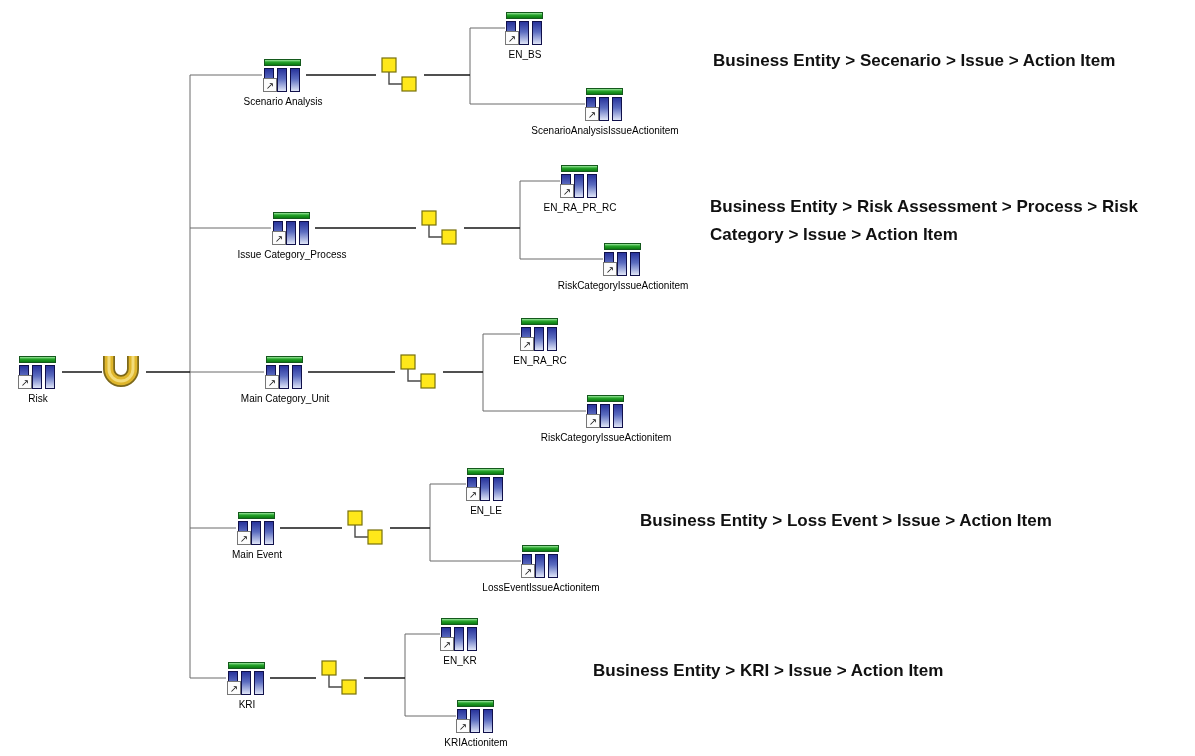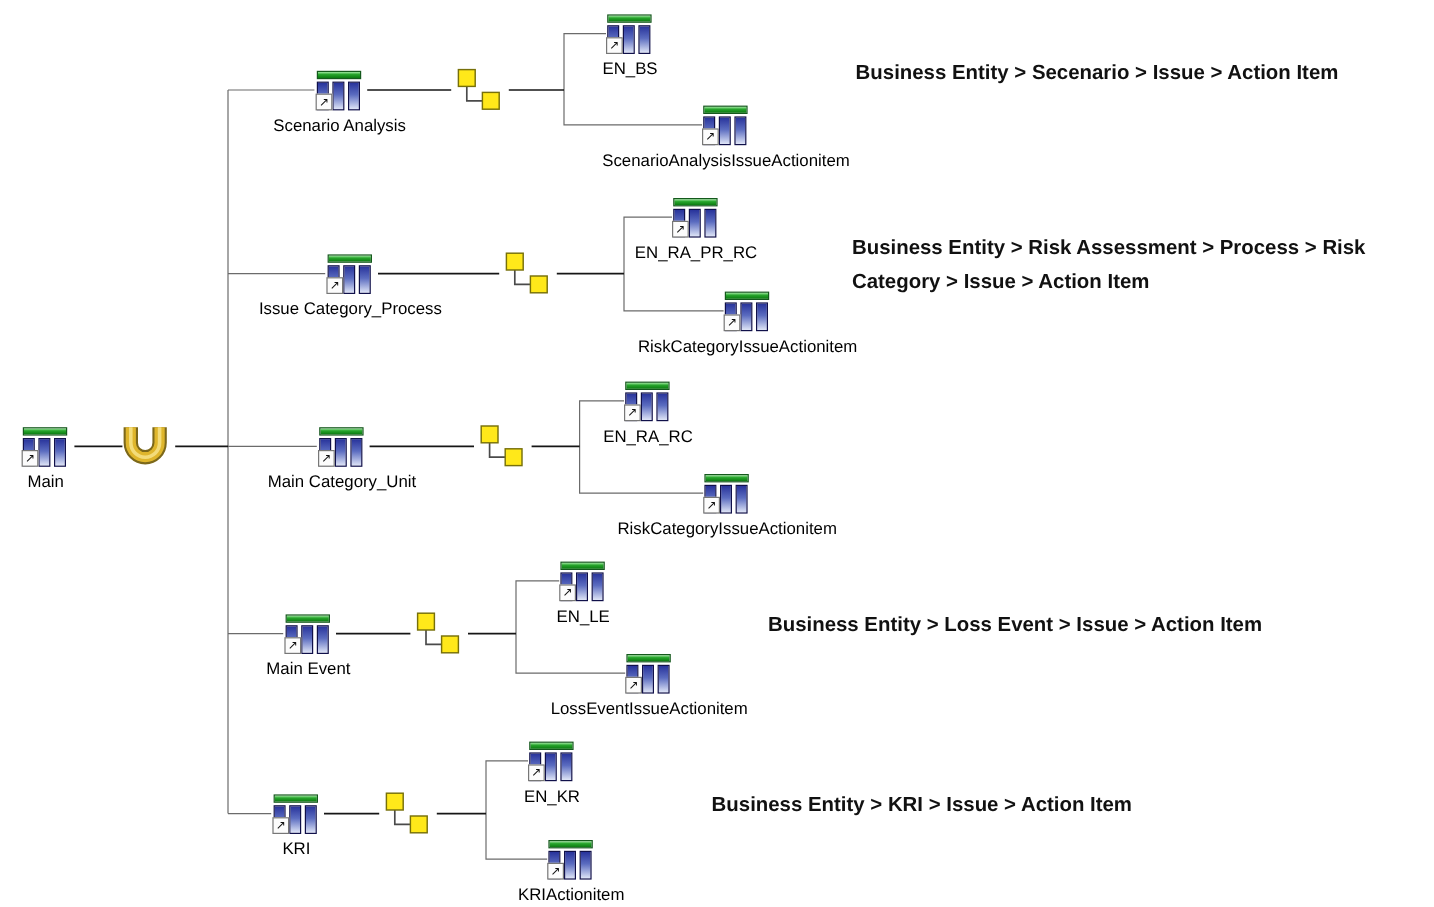--- a/index.html
+++ b/index.html
@@ -27,21 +27,21 @@
     border:1px solid #10104a;
     background:linear-gradient(180deg,#28339b 0%,#5b6cc0 45%,#dfe5f7 100%);
   }
   .tov {
     position:absolute; left:0; top:19px; width:14px; height:14px; display:block;
     background:#fcfcfc; border:1px solid #777;
     font-size:10px; line-height:13px; text-align:center; color:#111; font-style:normal;
   }
   .tlabel {
     position:absolute; top:37px; left:20px; transform:translateX(-50%);
-    white-space:nowrap; font-size:14px; color:#000; text-align:center;
+    white-space:nowrap; font-size:10px; color:#000; text-align:center;
   }
   .jnode { position:absolute; width:44px; height:42px; }
   .unode { position:absolute; width:40px; height:36px; }
 
   .ann {
     position:absolute; font-weight:bold; font-size:17px; color:#111;
     line-height:28px;
   }
   .ann div { white-space:nowrap; }
 </style>
@@ -119,21 +119,21 @@
   <div class="tnode" style="left:18px;top:356px">
     <div class="ticon">
         <span class="th"></span>
         <span class="tcols">
           <i class="tc"></i>
           <i class="tc"></i>
           <i class="tc"></i>
         </span>
         <i class="tov">↗</i>
       </div>
-    <div class="tlabel">Main</div>
+    <div class="tlabel">Risk</div>
   </div>
 
   <div class="tnode" style="left:263px;top:59px">
     <div class="ticon">
         <span class="th"></span>
         <span class="tcols">
           <i class="tc"></i>
           <i class="tc"></i>
           <i class="tc"></i>
         </span>

